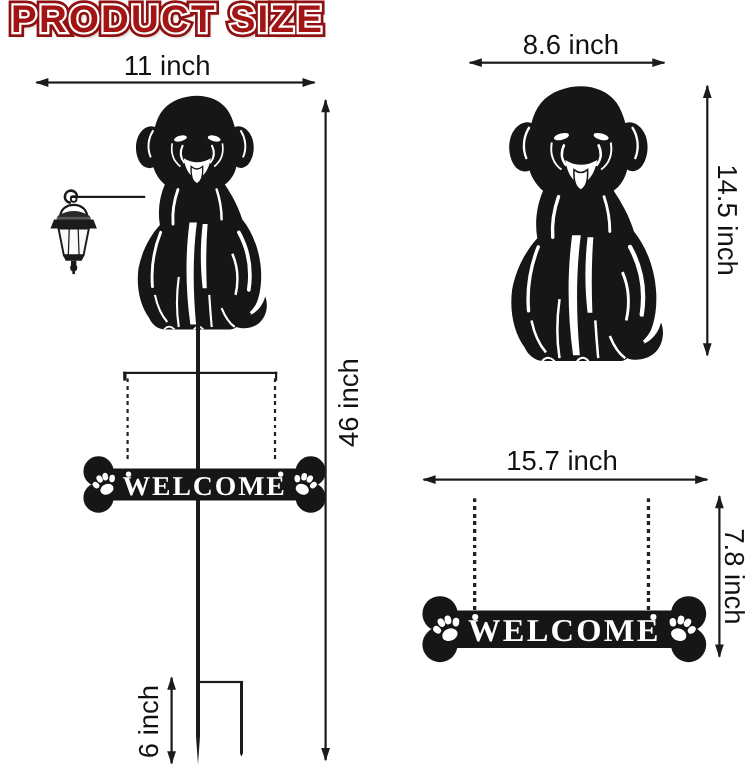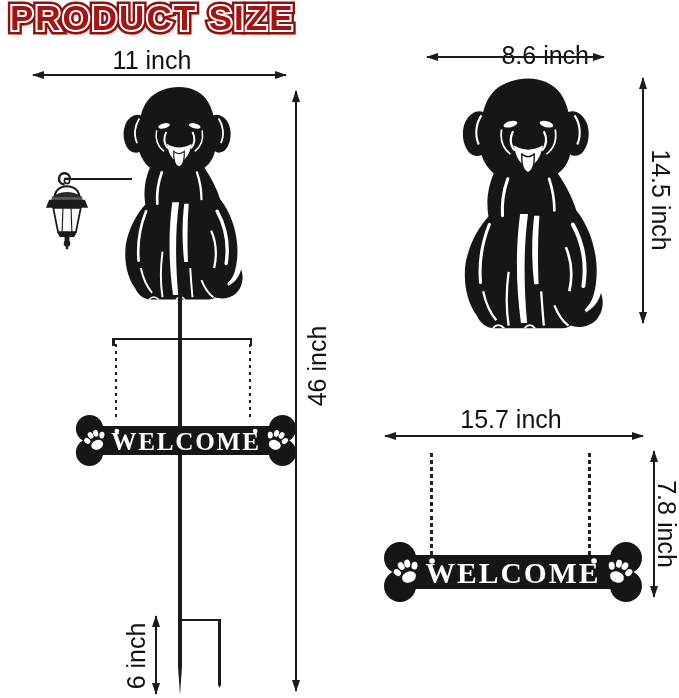--- a/index.html
+++ b/index.html
@@ -158,21 +158,21 @@
 </svg>
 
 <div class="dim-v" style="left:295px;top:91px;height:600px;"></div>
 <div class="dim-label rot-ccw" style="left:257px;top:352px;width:120px;">46 inch</div>
 
 <div class="bar" style="left:181px;top:619px;width:40px;height:2.4px;"></div>
 <div class="prong" style="left:218px;top:619px;width:3px;height:69px;"></div>
 <div class="dim-v" style="left:155px;top:616px;height:78px;"></div>
 <div class="dim-label rot-ccw" style="left:76px;top:642px;width:120px;">6 inch</div>
 
-<div class="dim-label" style="left:449px;top:41px;width:140px;text-align:right;">8.6 inch</div>
+<div class="dim-label" style="left:449px;top:27px;width:140px;">8.6 inch</div>
 <div class="dim-h" style="left:427px;top:56px;width:177px;"></div>
 
 <svg class="abs" style="left:440px;top:75px;" width="176" height="255" viewBox="0 0 200 290">
   <use href="#dog-art"></use>
 </svg>
 
 <div class="dim-v" style="left:642px;top:78px;height:245px;"></div>
 <div class="dim-label rot-cw" style="left:596px;top:186px;width:130px;">14.5 inch</div>
 
 <div class="dim-label" style="left:441px;top:405px;width:140px;">15.7 inch</div>

